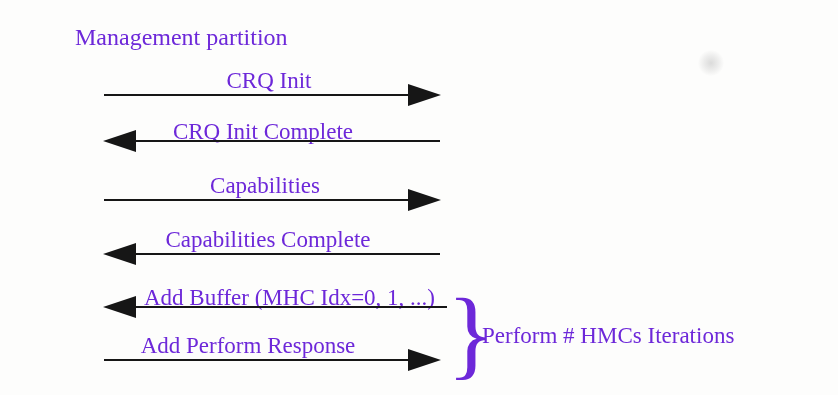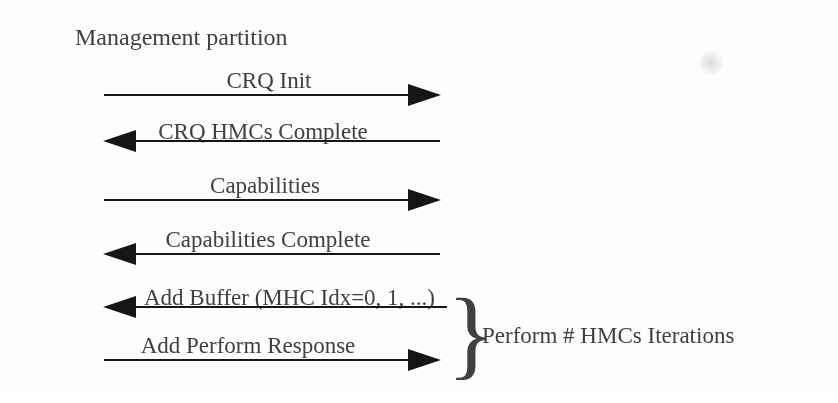--- a/index.html
+++ b/index.html
@@ -1,21 +1,21 @@
 <!DOCTYPE html>
 <html><head>
 <meta charset="utf-8">
 <style>
   html, body { margin: 0; padding: 0; }
   .canvas {
     position: relative;
     width: 838px;
     height: 395px;
     background: #fdfdfc;
-    color: #404040;
+    color: #6d28d9;
     font-family: "Liberation Serif", serif;
     overflow: hidden;
   }
 
   
   .col-header {
     position: absolute;
     top: 24px;
     font-size: 24px;
     white-space: nowrap;
@@ -112,21 +112,21 @@
   <div class="col-header mgmt">Management partition</div>
 
 
   <div class="msg m1 dir-right">
     <div class="label">CRQ Init</div>
     <div class="line"></div>
     <div class="head"></div>
   </div>
 
   <div class="msg m2 dir-left tight">
-    <div class="label">CRQ HMCs Complete</div>
+    <div class="label">CRQ Init Complete</div>
     <div class="line"></div>
     <div class="head"></div>
   </div>
 
   <div class="msg m3 dir-right">
     <div class="label">Capabilities</div>
     <div class="line"></div>
     <div class="head"></div>
   </div>
 

